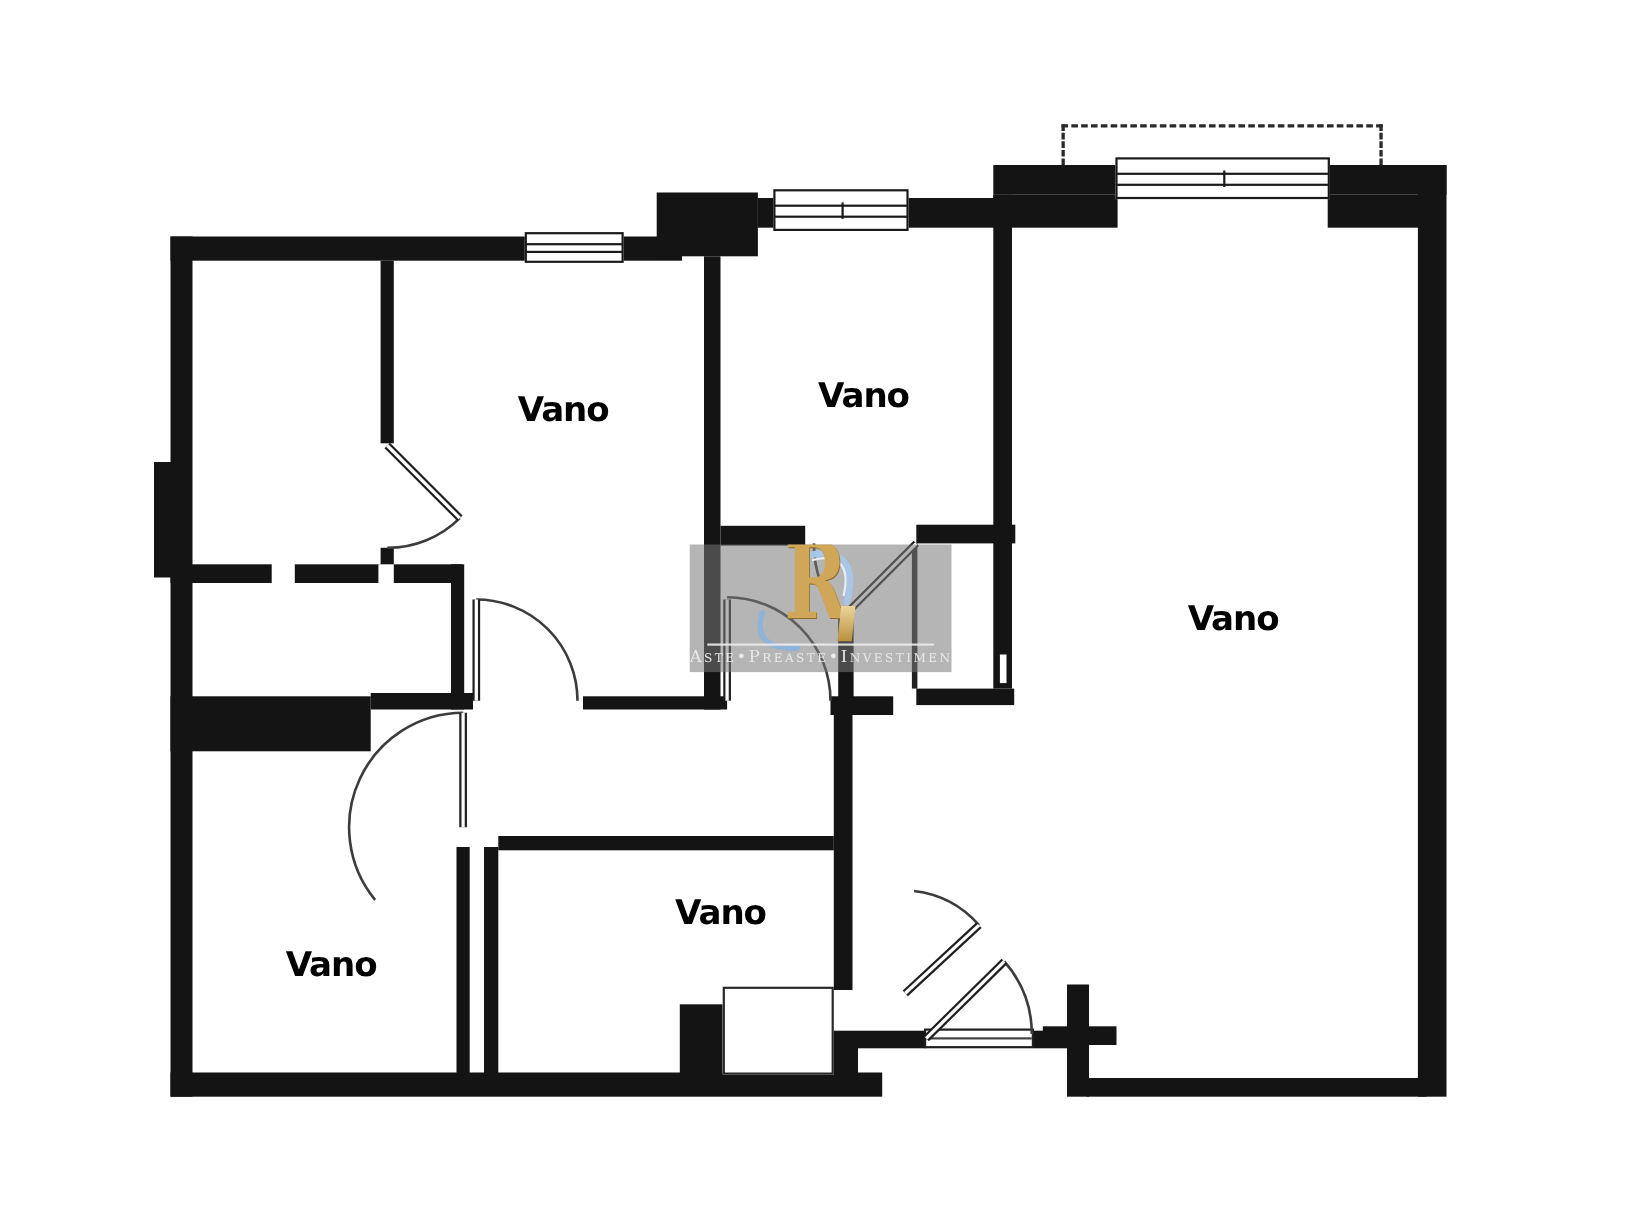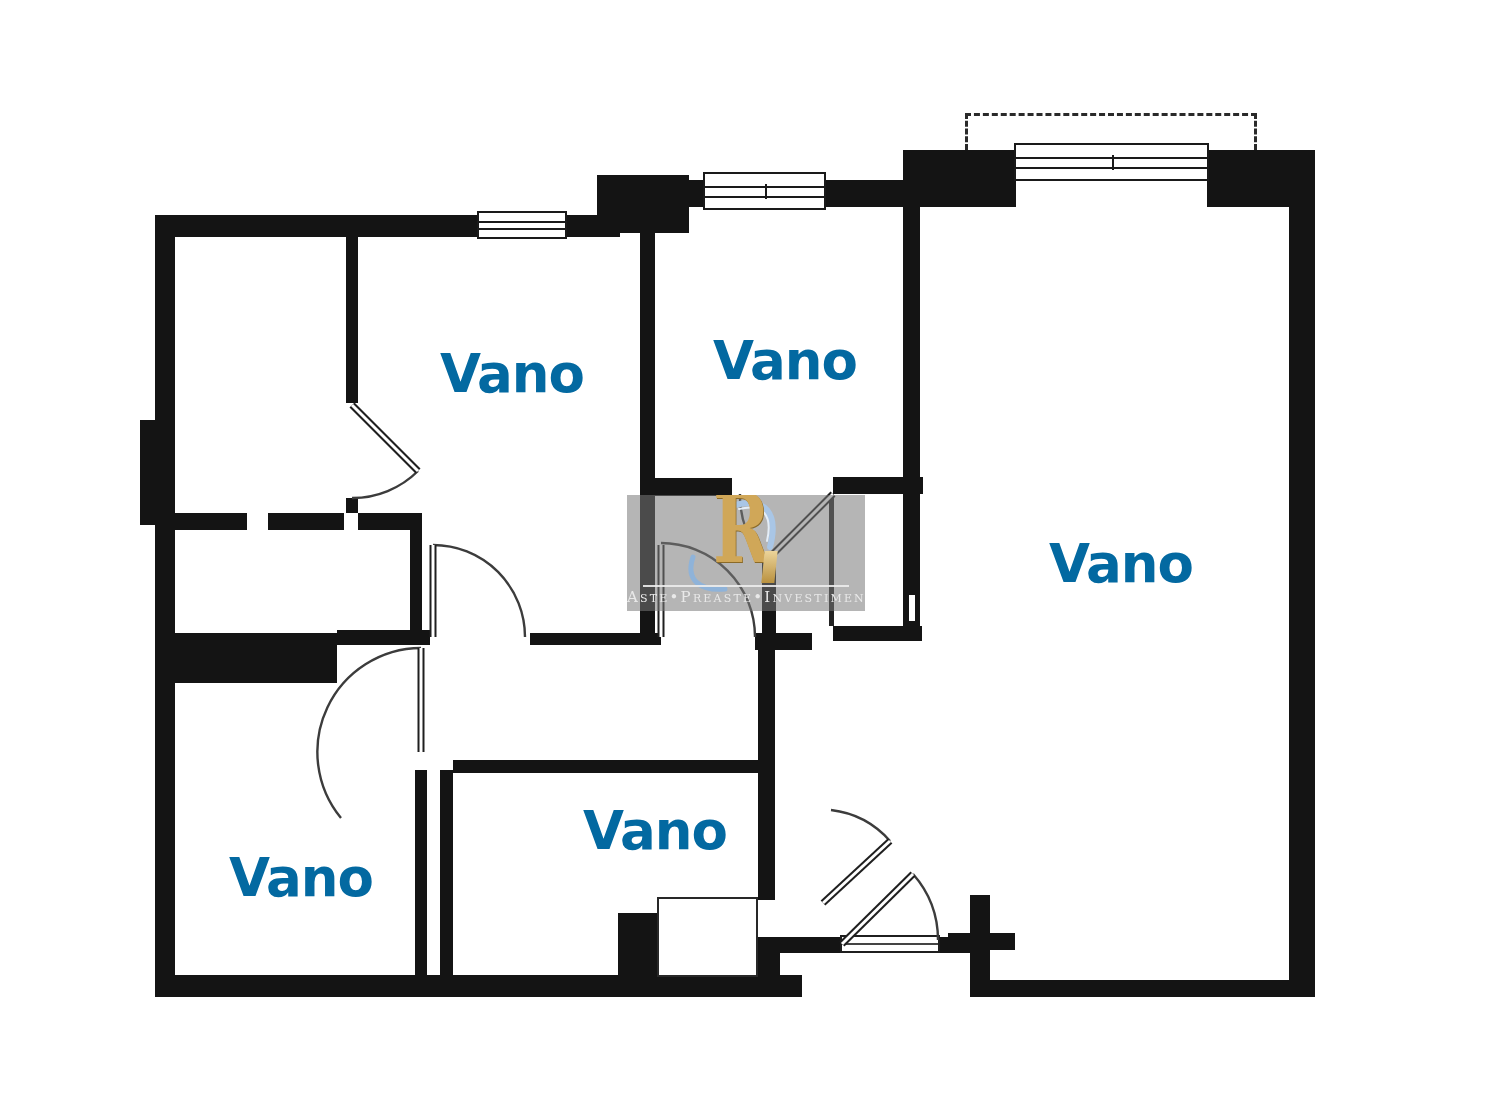--- a/index.html
+++ b/index.html
@@ -16,21 +16,21 @@
   .balcony{position:absolute;border:3px dashed #2a2a2a;border-bottom:none;box-sizing:border-box;z-index:0;}
   .alcove{position:absolute;background:#ffffff;border:2px solid #282828;box-sizing:border-box;z-index:2;}
   .threshold{position:absolute;background:#ffffff;border:2px solid #1f1f1f;box-sizing:border-box;z-index:2;}
   .threshold .sill{position:absolute;left:0;right:0;top:45%;height:2px;background:#444;}
   #door-layer{position:absolute;left:0;top:0;z-index:3;}
   .arc{fill:none;stroke:#3c3c3c;stroke-width:2.4;}
   .leaf-outer{fill:none;stroke:#1f1f1f;stroke-width:7;}
   .leaf-inner{fill:none;stroke:#ffffff;stroke-width:3;}
   .room-label{
     position:absolute;transform:translate(-50%,-50%);z-index:4;
-    font-weight:700;font-size:53px;letter-spacing:-1px;color:#0369a1;white-space:nowrap;
+    font-weight:700;font-size:31px;letter-spacing:-1px;color:#000000;white-space:nowrap;
   }
   .watermark{
     position:absolute;left:627px;top:495px;width:238px;height:116px;
     background:rgba(120,120,120,0.55);z-index:5;overflow:hidden;
   }
   .wm-r{
     position:absolute;left:86px;top:-14px;
     font-family:"DejaVu Serif",serif;font-weight:700;font-size:96px;line-height:1;
     color:#d0a758;text-shadow:1px 1px 0 #8a6a28;
     transform:scaleX(0.72);transform-origin:left top;

